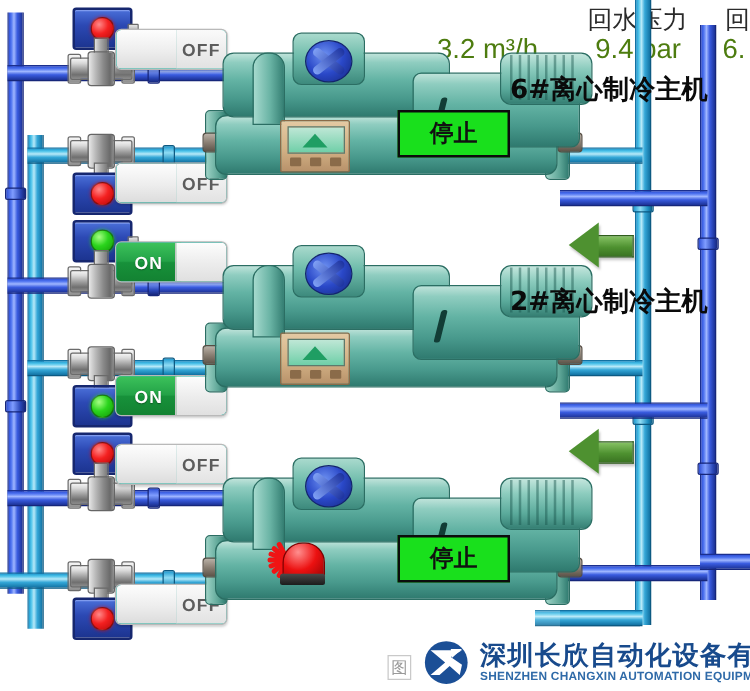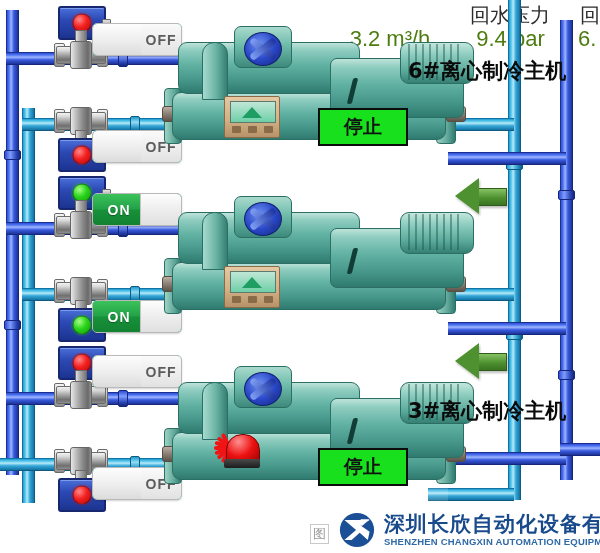--- a/index.html
+++ b/index.html
@@ -219,21 +219,21 @@
     position:absolute;left:188px;top:60px;width:5px;height:26px;
     background:#123d36;transform:skewX(-14deg);border-radius:2px;
   }
   .ch-badge{
     position:absolute;width:86px;height:34px;
     display:flex;align-items:center;justify-content:center;
     border:2px solid #0c0c0c;
     font-size:19px;font-weight:bold;color:#111;
     font-family:"DejaVu Sans","Liberation Sans",sans-serif;
   }
-  .ch-badge.stop{background:#19e01c;margin-top:20px;}
+  .ch-badge.stop{background:#19e01c;}
   .ch-badge.run{background:#f21414;}
 
   
   .beacon{position:absolute;width:64px;height:58px;}
   .beacon .dome{
     position:absolute;left:18px;top:16px;width:32px;height:26px;
     border-radius:16px 16px 3px 3px;
     background:radial-gradient(circle at 36% 26%,#ff8f8f 0%,#ec1111 52%,#9e0404 100%);
     border:1px solid #7d0202;
   }
@@ -480,20 +480,21 @@
           <i></i>
           <i></i>
         </div>
     </div>
   </div>
 
   <div class="arrow-left" style="left:455px;top:178px;">
     <div class="shaft"></div>
     <div class="head"></div>
   </div>
+  <div class="mach-label" style="left:408px;top:227px;">2#离心制冷主机</div>
 
   <div class="valve up" style="left:48px;top:368px;">
     <div class="actuator">
       <span class="lamp red"></span>
     </div>
     <div class="stem"></div>
     <div class="flange-l"></div>
     <div class="flange-r"></div>
     <div class="body"></div>
     <div class="hub"></div>
@@ -552,21 +553,20 @@
       <span class="dome"></span>
       <span class="base"></span>
     </div>
     <div class="ch-badge stop" style="left:156px;top:70px;">停止</div>
   </div>
 
   <div class="arrow-left" style="left:455px;top:343px;">
     <div class="shaft"></div>
     <div class="head"></div>
   </div>
-  <div class="mach-label" style="left:408px;top:397px;">3#离心制冷主机</div>
 
   <div class="pipe return-h" style="left:428px;top:488px;width:84px;opacity:.85;"></div>
 
   <div class="footer">
     <div class="wm">图</div>
     <svg class="logo-mark" viewBox="0 0 40 40">
       <circle cx="20" cy="20" r="19" fill="#1b4f96"></circle>
       <path d="M6 9 L19 20 L6 31 L14 31 L23 23 L32 31 L34 22 L24 15 L34 9 Z" fill="#ffffff"></path>
       <path d="M24 8 L34 8 L25 16 Z" fill="#ffffff"></path>
     </svg>

